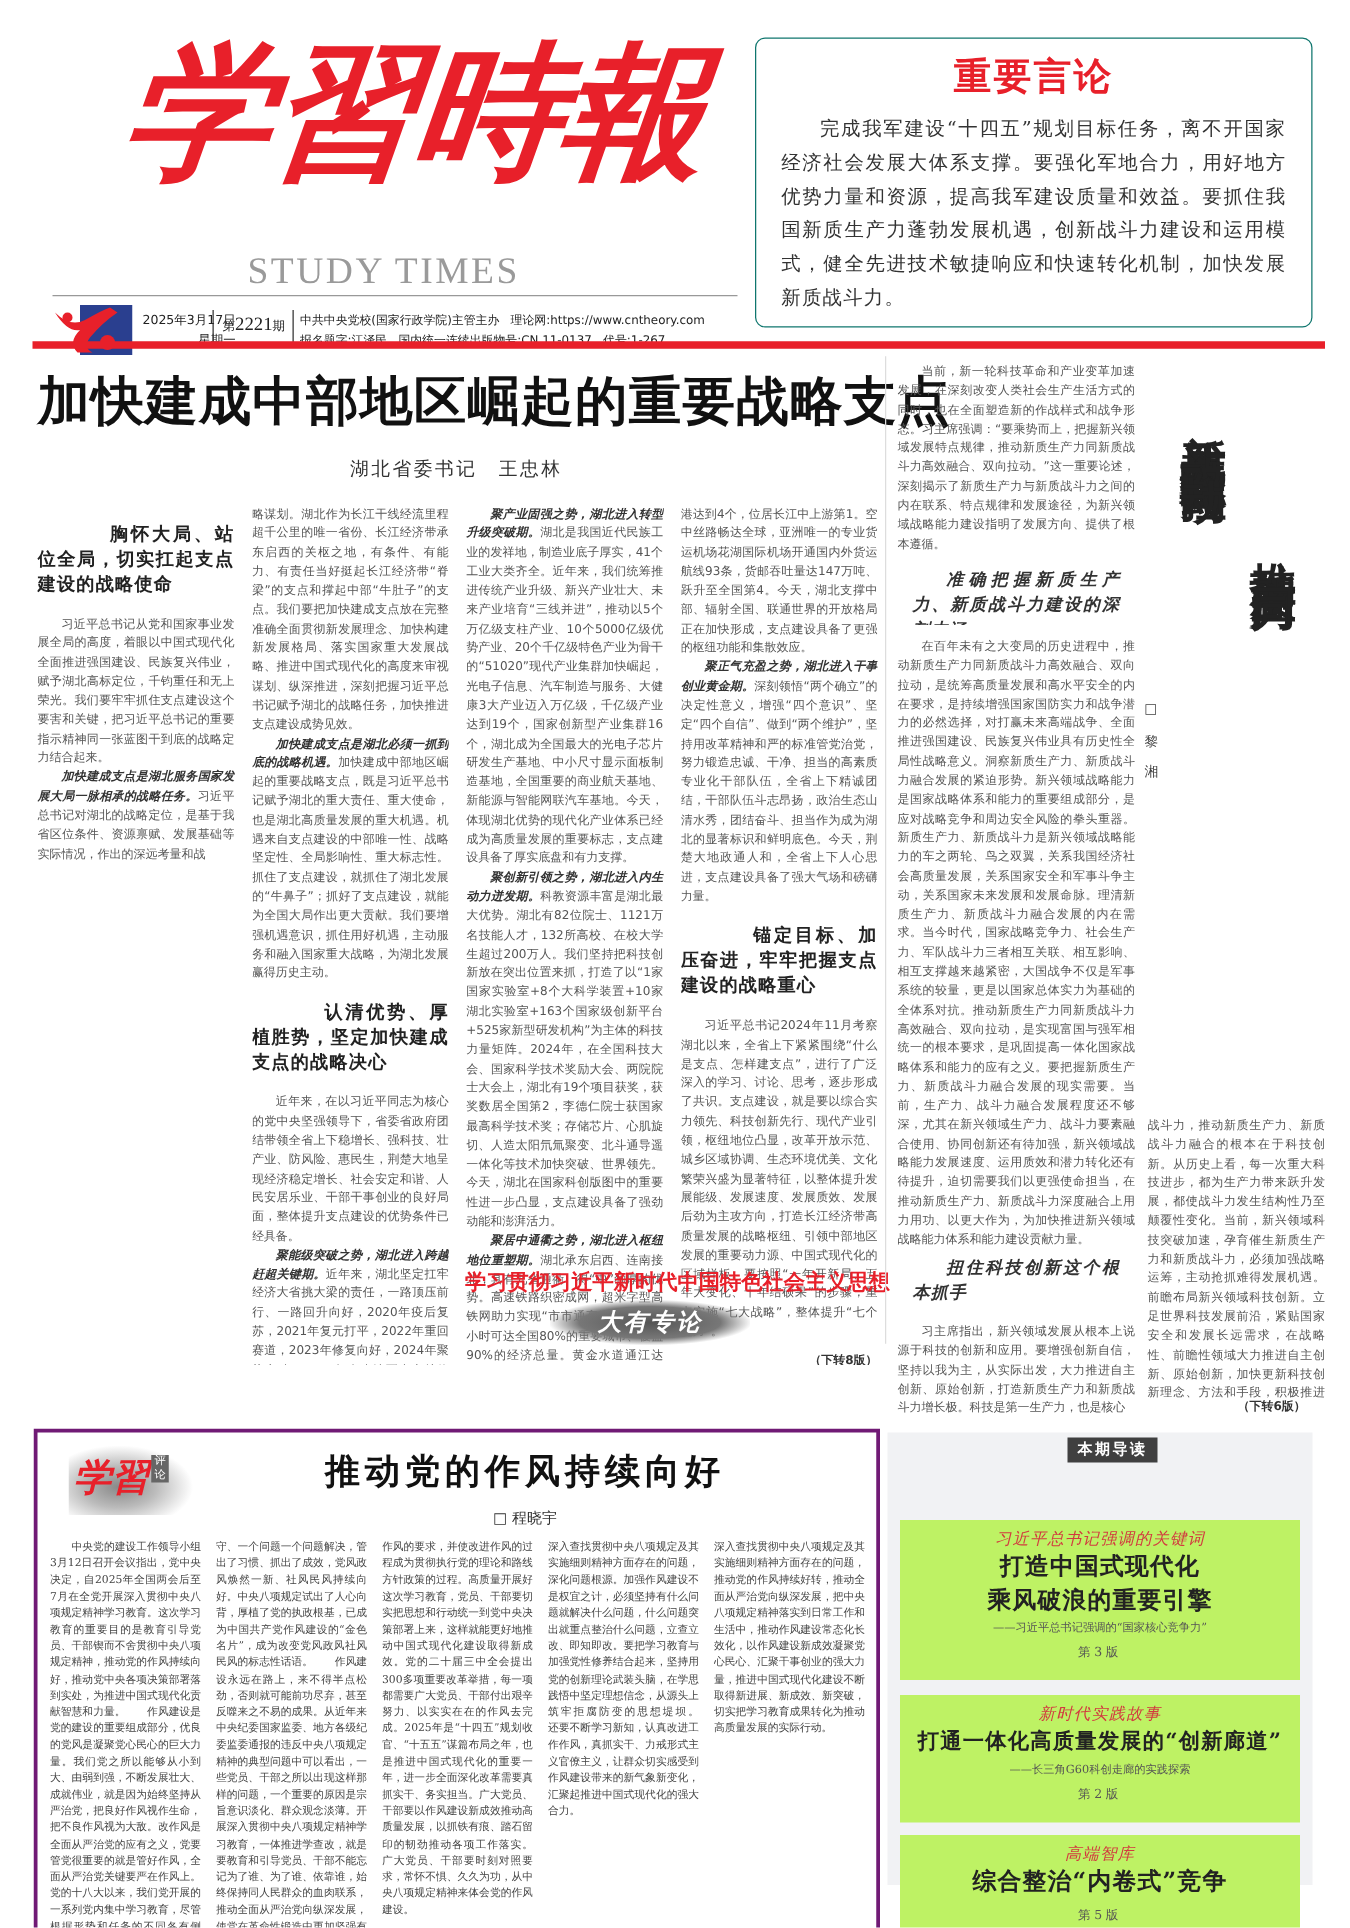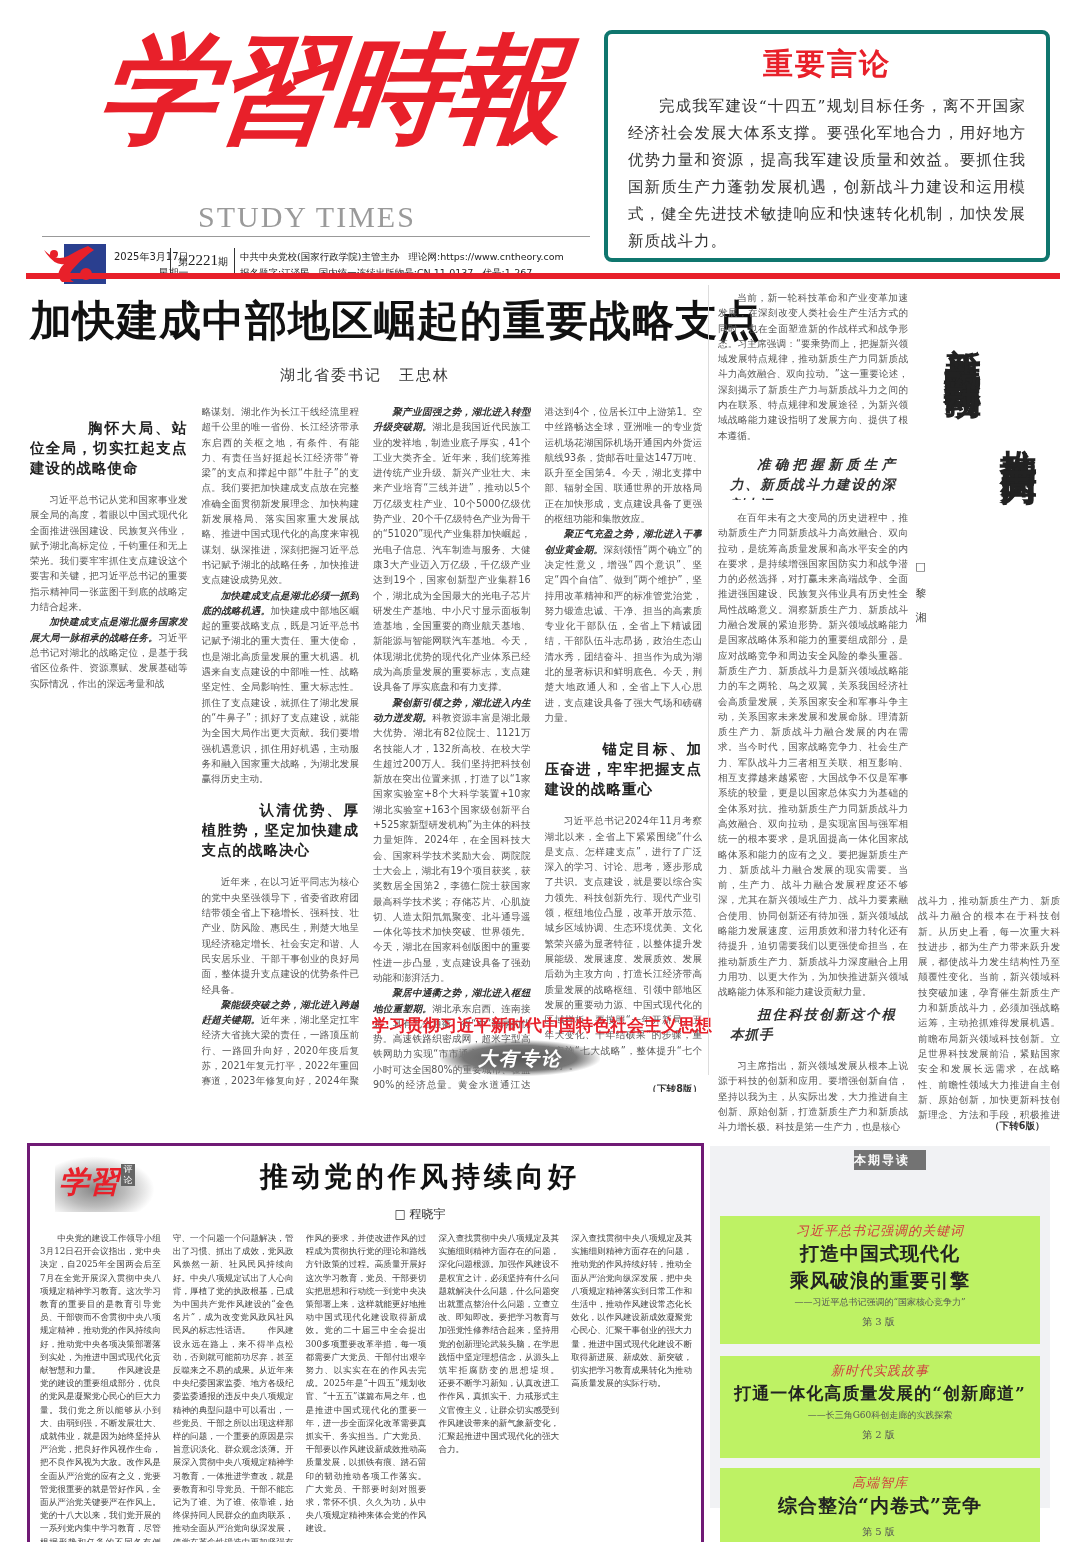--- a/index.html
+++ b/index.html
@@ -13,21 +13,21 @@
   .mast-rule { position: absolute; left: 12px; top: 216px; width: 548px; height: 1px; background: #999; }
   .mast-emblem { position: absolute; left: 12px; top: 224px; width: 64px; height: 40px; }
   .mast-date { position: absolute; left: 84px; top: 229px; font-size: 10px; text-align: right; line-height: 16px; font-family: "DejaVu Sans", sans-serif; }
   .mast-sep { position: absolute; top: 228px; width: 1px; height: 30px; background: #333; }
   .mast-issue { position: absolute; left: 148px; top: 232px; font-size: 13px; font-family: "Liberation Serif", serif; }
   .mast-issue .num { font-size: 15px; }
   .mast-info { position: absolute; left: 210px; top: 229px; font-size: 9.5px; line-height: 16px; font-family: "DejaVu Sans", sans-serif; white-space: nowrap; }
   .red-rule { position: absolute; left: 26px; top: 273px; width: 1034px; height: 6px; background: #e8202a; }
 
   
-  .remarks { position: absolute; left: 604px; top: 30px; width: 446px; height: 232px; border: 4px solid #0f766e; border-radius: 8px; background: #fff; padding: 10px 20px; }
+  .remarks { position: absolute; left: 604px; top: 30px; width: 446px; height: 232px; border: 1px solid #0f766e; border-radius: 8px; background: #fff; padding: 10px 20px; }
   .remarks-title { text-align: center; font-family: "DejaVu Sans", sans-serif; font-weight: bold; font-size: 30px; color: #e8202a; letter-spacing: 2px; margin-bottom: 8px; }
   .remarks-body { font-size: 15.5px; line-height: 27px; text-indent: 2em; text-align: justify; color: #333; letter-spacing: 1px; }
 
   
   .lead-title { position: absolute; left: 30px; top: 293px; width: 670px; font-family: "DejaVu Sans", sans-serif; font-weight: bold; font-size: 42px; color: #111; letter-spacing: 1px; white-space: nowrap; }
   .lead-byline { position: absolute; left: 30px; top: 366px; width: 670px; text-align: center; font-size: 15px; letter-spacing: 2px; color: #333; }
   .lead-cols { position: absolute; left: 30px; top: 404px; width: 672px; height: 688px; display: grid; grid-template-columns: repeat(4, 1fr); column-gap: 14px; }
   .col { font-size: 9.6px; line-height: 15.3px; color: #555; text-align: justify; overflow: hidden; font-family: "DejaVu Sans", sans-serif; }
   .col p { text-indent: 2em; }
   .col .kw { font-family: "DejaVu Serif", serif; font-style: italic; font-weight: bold; color: #333; }
@@ -52,21 +52,21 @@
   .comment-logo { position: absolute; left: 25px; top: 10px; width: 100px; height: 56px; background: radial-gradient(ellipse at 40% 60%, #888 0%, #bbb 35%, rgba(255,255,255,0) 70%); }
   .comment-logo .cl-text { position: absolute; left: 4px; top: 6px; font-size: 30px; font-weight: bold; font-style: italic; color: #e8202a; }
   .comment-logo .cl-tag { position: absolute; left: 66px; top: 8px; width: 14px; font-size: 9px; line-height: 11px; color: #fff; background: #666; text-align: center; }
   .comment-title { position: absolute; left: 140px; top: 12px; width: 500px; text-align: center; font-family: "DejaVu Serif", serif; font-weight: bold; font-size: 28px; letter-spacing: 4px; color: #111; }
   .comment-byline { position: absolute; left: 140px; top: 60px; width: 500px; text-align: center; font-size: 12px; font-family: "DejaVu Sans", sans-serif; color: #333; }
   .comment-cols { position: absolute; left: 10px; top: 86px; width: 652px; height: 340px; display: grid; grid-template-columns: repeat(5, 1fr); column-gap: 12px; }
   .comment-cols .col { font-family: "DejaVu Serif", serif; font-size: 8.6px; line-height: 13.2px; color: #444; }
 
   
   .guide { position: absolute; left: 838px; top: 1146px; width: 212px; height: 362px; background: #f1f2f4; }
-  .guide-tag { position: absolute; left: 16px; top: 4px; width: 72px; height: 20px; background: #737373; color: #fff; font-family: Liberation Serif, serif; font-weight: bold; font-size: 12px; line-height: 20px; letter-spacing: 2px; }
+  .guide-tag { position: absolute; left: 16px; top: 4px; width: 72px; height: 20px; background: #404040; color: #fff; font-family: Liberation Mono, monospace; font-weight: bold; font-size: 12px; line-height: 20px; text-align: center; letter-spacing: 2px; }
   .guide-card { position: absolute; background: #bef264; text-align: center; margin-top: 40px; }
   .gc-kicker { font-size: 13px; color: #d23a3f; letter-spacing: 1px; font-style: italic; }
   .gc-title { font-weight: bold; font-size: 19px; color: #222; line-height: 27px; letter-spacing: 1px; }
   .gc-sub { font-size: 9px; color: #555; margin-top: 2px; white-space: nowrap; }
   .gc-page { font-size: 10px; color: #555; margin-top: 6px; letter-spacing: 3px; }
 </style>
 </head>
 <body>
 
 <div class="masthead">

